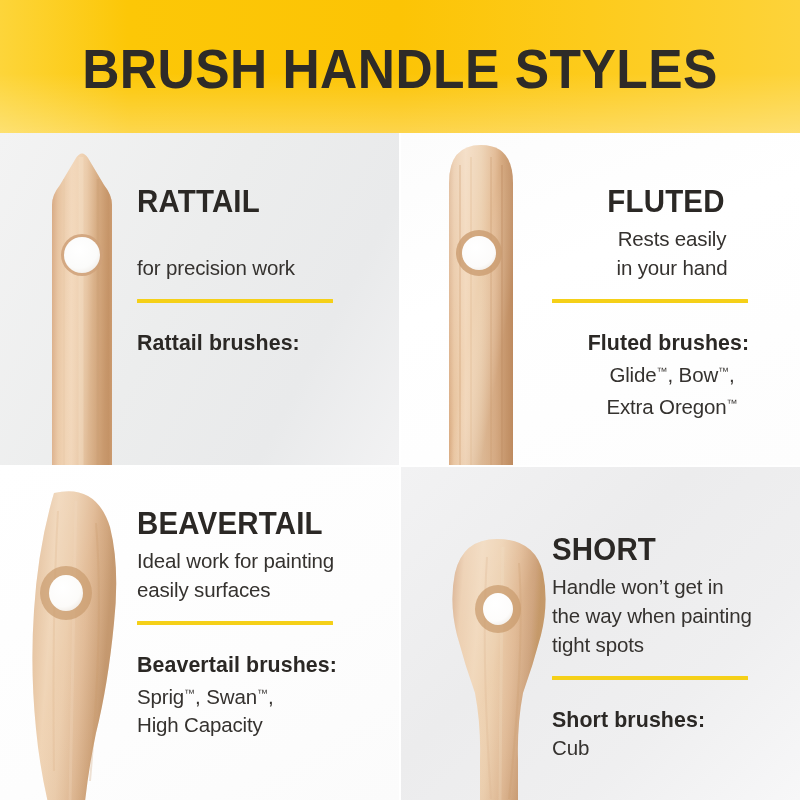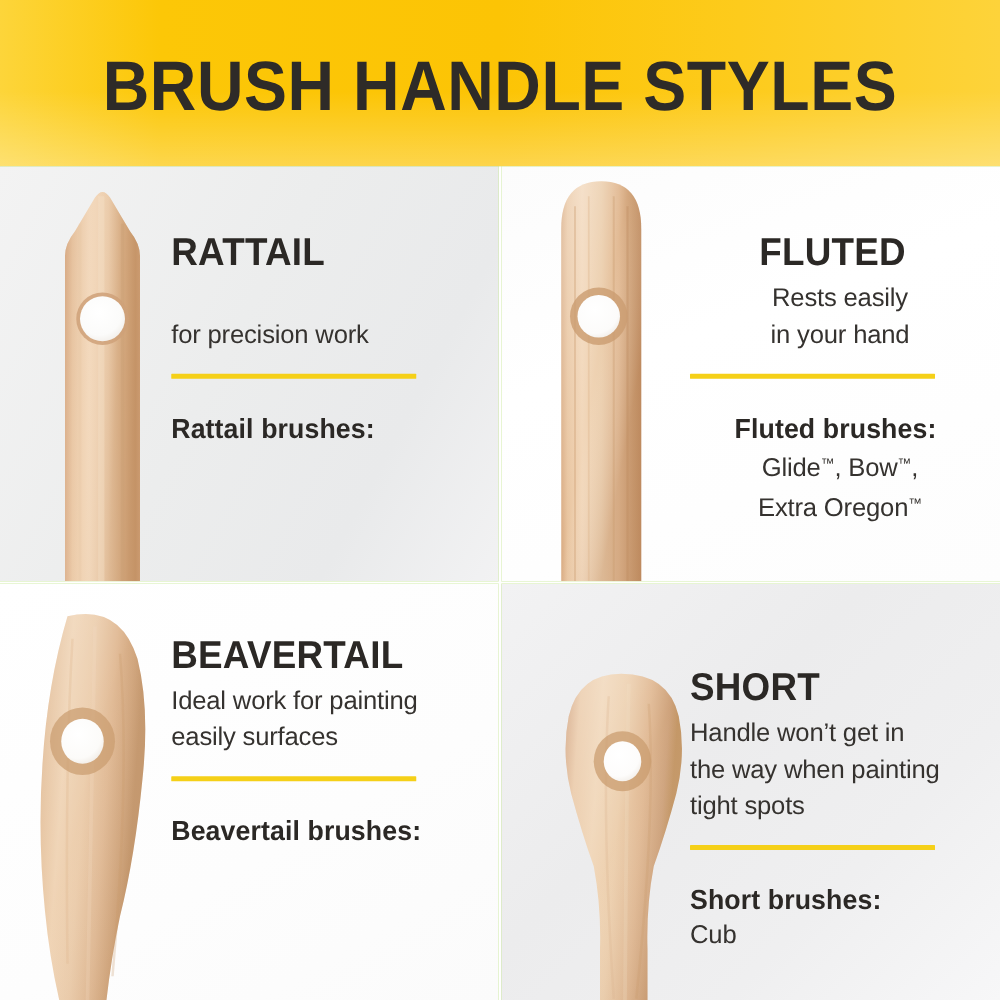--- a/index.html
+++ b/index.html
@@ -321,20 +321,24 @@
       </svg>
 
       <div class="textblock tb-bl">
         <div class="style-name">BEAVERTAIL</div>
         <div class="style-desc">
           <span>Ideal work for painting</span><br>
           <span>easily surfaces</span>
         </div>
         <div class="accent-rule"></div>
         <div class="brush-label">Beavertail brushes:</div>
+        <div class="brush-list">
+          <span>Sprig</span><span class="tm">™</span><span>, </span><span>Swan</span><span class="tm">™</span><span>,</span><br>
+          <span>High Capacity</span>
+        </div>
       </div>
     </div>
 
     <div class="cell cell-br bg-br">
 
       <svg class="handle-art art-short" viewBox="0 0 160 280">
         <defs>
           <linearGradient id="shWood" x1="0.05" y1="0" x2="0.95" y2="0.2">
             <stop offset="0%" stop-color="#d5a67f"></stop>
             <stop offset="10%" stop-color="#e9c6a2"></stop>

